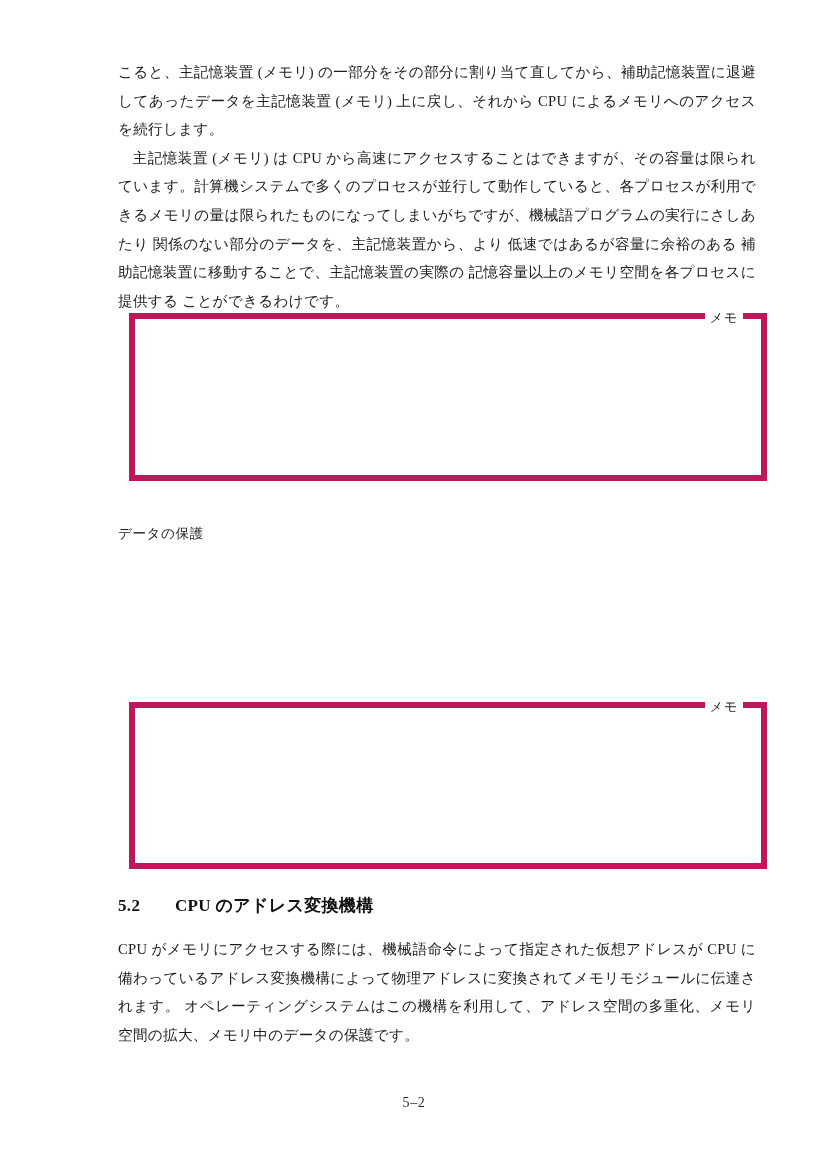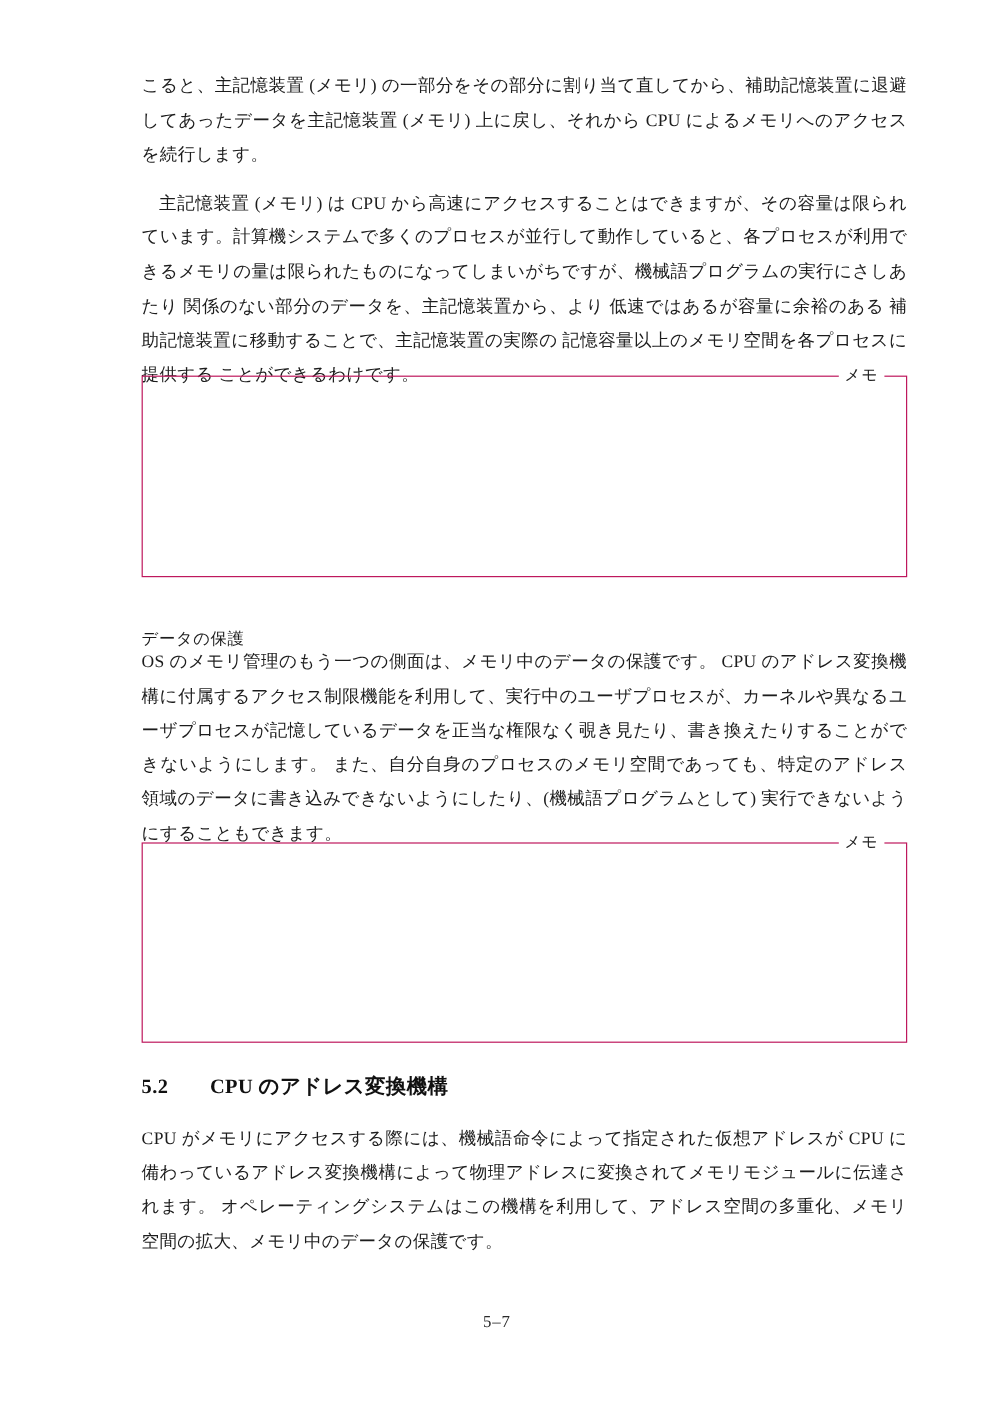--- a/index.html
+++ b/index.html
@@ -29,31 +29,32 @@
   .para {
     font-size: 14.6px;
     line-height: 28.6px;
     text-align: justify;
     text-justify: inter-character;
     margin: 0;
     letter-spacing: 0.02em;
     color: #1c1c1c;
   }
   .para + .para {
-    margin-top: 12px;
+    margin-top: 0;
   }
   .para.indent {
     text-indent: 1em;
   }
 
   
   .memo-box {
     position: relative;
-    border: 1px solid #be185d;
+    border: 6px solid #be185d;
     box-sizing: border-box;
+    margin-left: 11px;
   }
   .memo-label {
     position: absolute;
     top: -11px;
     right: 18px;
     background: #ffffff;
     padding: 0 5px;
     font-size: 13px;
     line-height: 20px;
     color: #1c1c1c;
@@ -149,30 +150,27 @@
     <p class="para indent">主記憶装置 (メモリ) は CPU から高速にアクセスすることはできますが、その容量は限られています。計算機システムで多くのプロセスが並行して動作していると、各プロセスが利用できるメモリの量は限られたものになってしまいがちですが、機械語プログラムの実行にさしあたり 関係のない部分のデータを、主記憶装置から、より 低速ではあるが容量に余裕のある 補助記憶装置に移動することで、主記憶装置の実際の 記憶容量以上のメモリ空間を各プロセスに提供する ことができるわけです。</p>
   </div>
 
   <div id="memo-box-1" class="memo-box">
     <span class="memo-label">メモ</span>
     <div class="memo-inner"></div>
   </div>
 
   <div class="sub-heading">データの保護</div>
 
-  <div id="para-block-2">
-    <p class="para">OS のメモリ管理のもう一つの側面は、メモリ中のデータの保護です。 CPU のアドレス変換機構に付属するアクセス制限機能を利用して、実行中のユーザプロセスが、カーネルや異なるユーザプロセスが記憶しているデータを正当な権限なく覗き見たり、書き換えたりすることができないようにします。 また、自分自身のプロセスのメモリ空間であっても、特定のアドレス領域のデータに書き込みできないようにしたり、(機械語プログラムとして) 実行できないようにすることもできます。</p>
-  </div>
 
   <div id="memo-box-2" class="memo-box">
     <span class="memo-label">メモ</span>
     <div class="memo-inner"></div>
   </div>
 
   <div class="section-heading">5.2　　CPU のアドレス変換機構</div>
 
   <div id="para-block-3">
     <p class="para">CPU がメモリにアクセスする際には、機械語命令によって指定された仮想アドレスが CPU に備わっているアドレス変換機構によって物理アドレスに変換されてメモリモジュールに伝達されます。 オペレーティングシステムはこの機構を利用して、アドレス空間の多重化、メモリ空間の拡大、メモリ中のデータの保護です。</p>
   </div>
 
-  <div class="page-number">5–7</div>
+  <div class="page-number">5–2</div>
 
 </div>
 
 </body></html>

